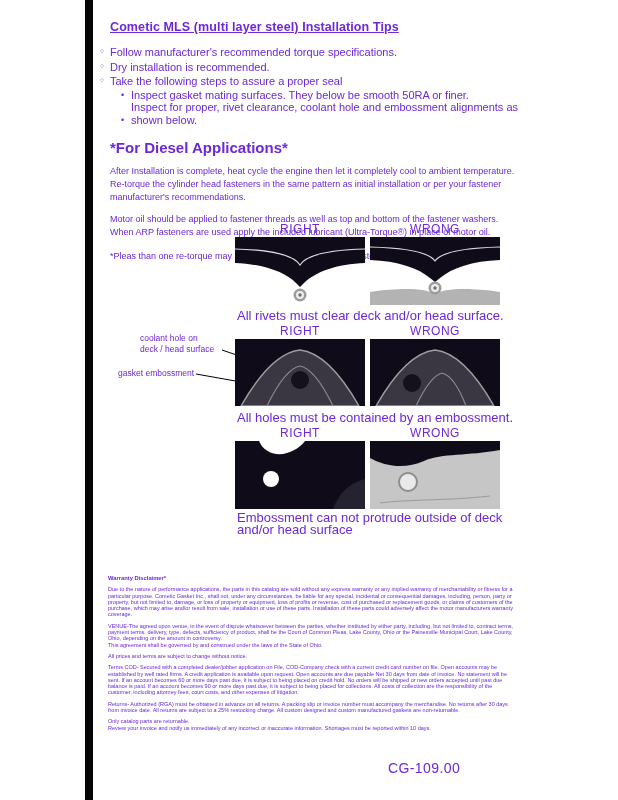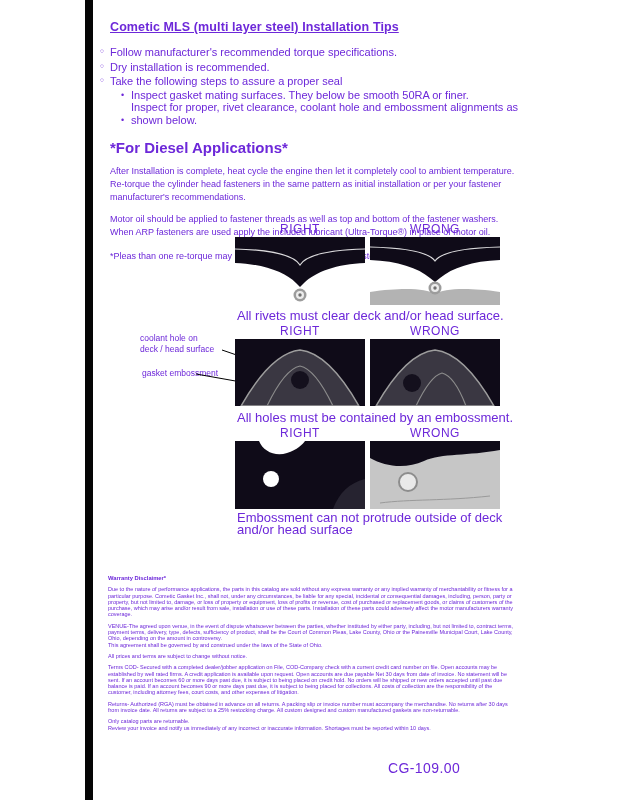--- a/index.html
+++ b/index.html
@@ -102,21 +102,21 @@
     </div>
     <div class="caption" style="top:86px;">All rivets must clear deck and/or head surface.</div>
 
     <div class="rw-label" style="left:235px;top:102px;">RIGHT</div>
     <div class="rw-label" style="left:370px;top:102px;">WRONG</div>
 
     <div class="ptr-label" style="left:140px;top:111px;">
       <div>coolant hole on</div>
       <div>deck / head surface</div>
     </div>
-    <div class="ptr-label" style="left:118px;top:146px;margin-left:24px;">gasket embossment</div>
+    <div class="ptr-label" style="left:118px;top:146px;">gasket embossment</div>
 
     <svg class="overlay" width="618" height="330">
       <line x1="222" y1="128" x2="292" y2="152" stroke="#000" stroke-width="1"></line>
       <line x1="196" y1="152" x2="258" y2="163" stroke="#000" stroke-width="1"></line>
     </svg>
 
     <div class="diag" style="left:235px;top:117px;height:67px;">
       <svg viewBox="0 0 130 67" preserveAspectRatio="none" style="height:67px;">
         <rect width="130" height="67" fill="#0f0b18"></rect>
         <path d="M6,67 C26,32 46,13 65,11 C84,13 104,32 124,67 Z" fill="#3a3742" stroke="#9d9d9d" stroke-width="1.5"></path>

